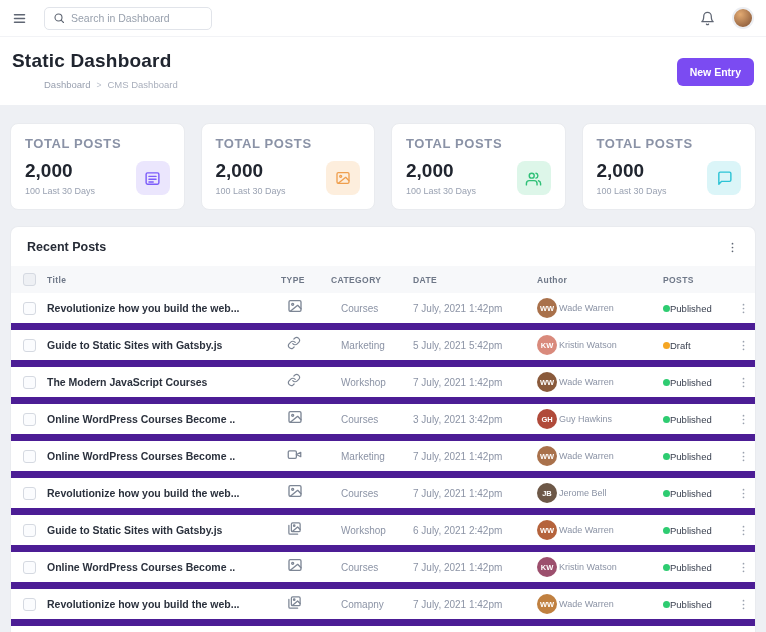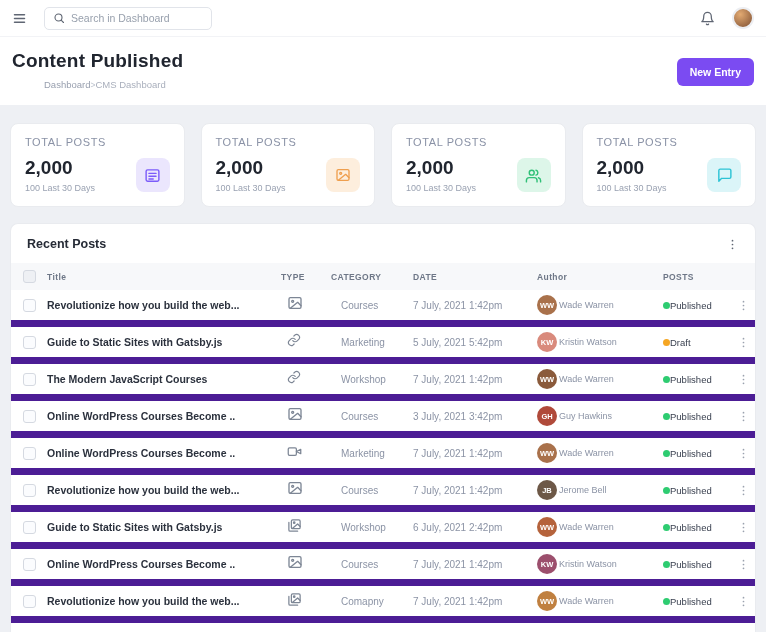--- a/index.html
+++ b/index.html
@@ -14,30 +14,30 @@
   .search-box input { border:none; outline:none; font-size:10.5px; color:#3a4150; width:100%; font-family:inherit; background:transparent; }
   .search-box input::placeholder { color:#98a0ad; }
   .spacer { flex:1; }
   .avatar-sm { width:22px; height:22px; border-radius:50%;
     background:radial-gradient(circle at 35% 30%, #e2aa72, #7e4f32); border:2px solid #eceef2; cursor:pointer; }
 
   
   .page-header { background:#fff; padding:13px 12px 15px; display:flex; justify-content:space-between;
     align-items:flex-start; border-top:1px solid #f2f3f6; }
   .page-title { font-size:19px; font-weight:bold; color:#20252f; letter-spacing:.2px; }
-  .breadcrumb { margin-top:7px; font-size:9.5px; color:#99a0af; display:flex; align-items:center;padding-left:32px; }
+  .breadcrumb { margin-top:7px; font-size:9.5px; color:#99a0af; display:flex; gap:6px; align-items:center;padding-left:32px; }
   .breadcrumb .sep { color:#bcc2cd; font-size:8.5px; }
   .breadcrumb .current { color:#a9afbc; }
   .btn-primary { background:#7b4bf2; color:#fff; font-size:10.5px; font-weight:bold; border:none;
     border-radius:6px; padding:8px 13px; cursor:pointer; margin-top:8px; font-family:inherit; }
 
   
   .stats-row { display:grid; grid-template-columns:repeat(4,1fr); gap:16px; margin:18px 10px 0; }
   .stat-card { background:#fff; border:1px solid #e9ebef; border-radius:8px; padding:12px 14px 13px; }
-  .stat-label { font-size:11px; font-weight:normal; color:#8a92a6; letter-spacing:.6px; }
+  .stat-label { font-size:13px; font-weight:bold; color:#8a92a6; letter-spacing:.6px; }
   .stat-body { display:flex; justify-content:space-between; align-items:center; margin-top:9px; }
   .stat-value { font-size:19px; font-weight:bold; color:#20252f; }
   .stat-sub { font-size:9px; color:#9aa2b2; margin-top:4px; }
   .icon-box { width:34px; height:34px; border-radius:8px; display:flex; align-items:center; justify-content:center; flex:0 0 auto; }
 
   
   .panel { background:#fff; border:1px solid #e9ebef; border-bottom:none; border-radius:8px 8px 0 0;
     margin:16px 10px 0; min-height:420px; }
   .panel-header { display:flex; justify-content:space-between; align-items:center; padding:13px 16px 12px; }
   .panel-title { font-size:12.5px; font-weight:bold; color:#262b36; }
@@ -82,21 +82,21 @@
       <svg viewBox="0 0 24 24" width="15" height="15" stroke="currentColor" stroke-width="2" fill="none" stroke-linecap="round" stroke-linejoin="round">
         <path d="M18 8a6 6 0 10-12 0c0 7-3 9-3 9h18s-3-2-3-9"></path>
         <path d="M13.7 21a2 2 0 01-3.4 0"></path>
       </svg>
     </span>
   <span class="avatar-sm"></span>
 </div>
 
 <div class="page-header">
   <div>
-    <div class="page-title">Content Published</div>
+    <div class="page-title">Static Dashboard</div>
     <div class="breadcrumb">
       <span>Dashboard</span>
       <span class="sep">&gt;</span>
       <span class="current">CMS Dashboard</span>
     </div>
   </div>
   <button class="btn-primary">New Entry</button>
 </div>
 
 <div class="stats-row">

